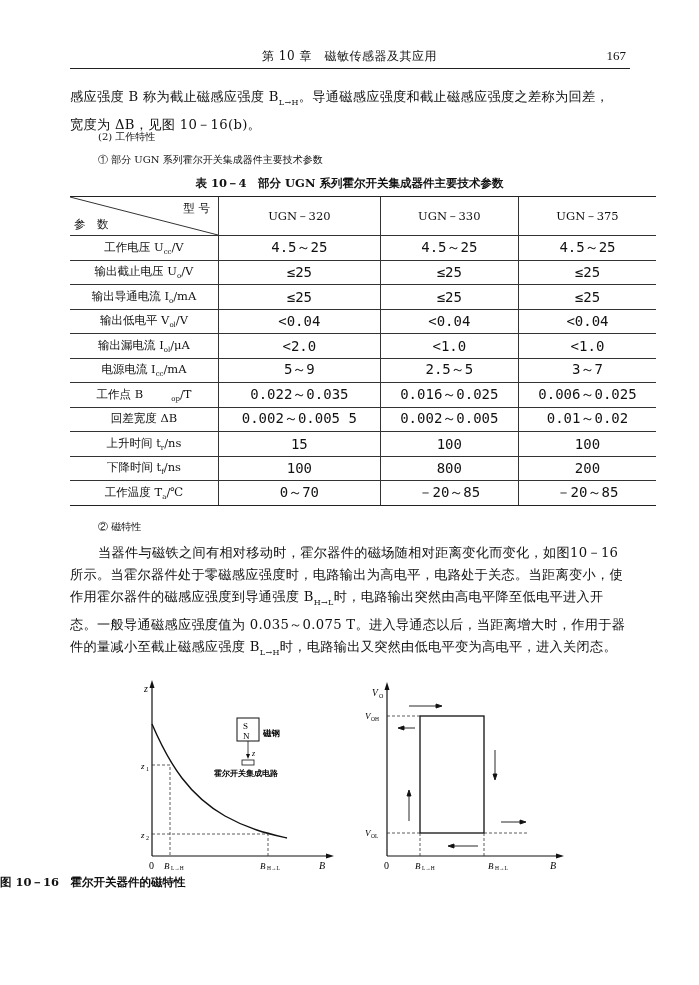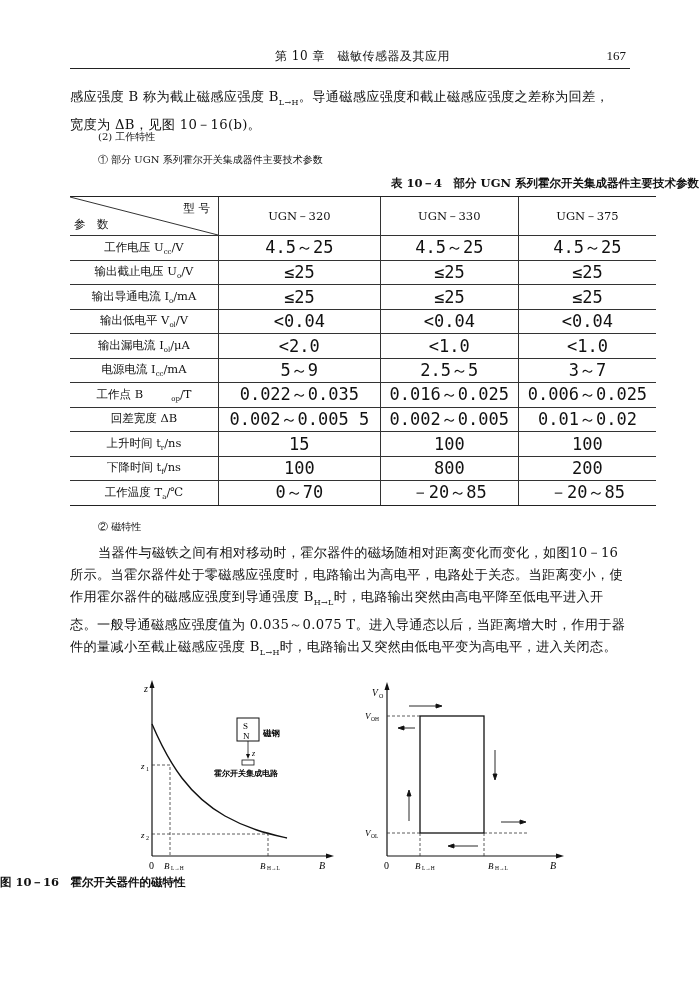--- a/index.html
+++ b/index.html
@@ -1,33 +1,33 @@
 <!DOCTYPE html>
 <html><head>
 <meta charset="utf-8">
 <style>
   html, body { margin: 0; padding: 0; background: #ffffff; }
   body { width: 699px; height: 985px; position: relative; overflow: hidden;
          font-family: "DejaVu Serif", "Liberation Serif", serif; color: #111; }
   .page-header { position: absolute; left: 70px; top: 46px; width: 560px; height: 22px;
                  border-bottom: 1.5px solid #222; font-size: 12px; }
-  .page-header .chapter { position: absolute; left: 205px; top: 2px; letter-spacing: 0.5px; }
+  .page-header .chapter { position: absolute; left: 192px; top: 2px; letter-spacing: 0.5px; }
   .page-header .pnum { position: absolute; right: 4px; top: 2px; font-family: "Liberation Serif", serif; font-size: 13px; }
   .para { position: absolute; left: 70px; width: 560px; font-size: 13.2px; line-height: 22px; letter-spacing: 0.3px; }
   .para sub { font-size: 8px; }
   .indent { text-indent: 28px; }
   .heading { position: absolute; font-size: 10px; }
-  .tcap { position: absolute; left: 0; width: 699px; top: 176px; text-align: right; font-size: 11.5px; font-weight: bold; }
+  .tcap { position: absolute; left: 0; width: 699px; top: 176px; text-align: center; font-size: 11.5px; font-weight: bold; }
   table.params { position: absolute; left: 70px; top: 196px; width: 586px; border-collapse: collapse; font-size: 11.5px; }
   table.params td, table.params th { border-top: 1px solid #333; text-align: center; height: 23.5px; padding: 0; font-weight: normal; }
   table.params tr:first-child th { border-top: 1.5px solid #222; height: 38px; }
   table.params tr:last-child td { border-bottom: 1.5px solid #222; }
   table.params td + td, table.params th + th { border-left: 1px solid #333; }
   table.params .c0 { width: 148px; margin-left: 24px; }
-  table.params .num { font-family: "DejaVu Sans Mono", "Liberation Mono", monospace; font-size: 17px; }
+  table.params .num { font-family: "DejaVu Sans Mono", "Liberation Mono", monospace; font-size: 14px; }
   .diag { position: relative; }
   .diag svg { position: absolute; left: 0; top: 0; }
   .diag .tl { position: absolute; right: 8px; top: 4px; }
   .diag .bl { position: absolute; left: 4px; bottom: 3px; }
   .figure { position: absolute; top: 676px; }
   .figcap { position: absolute; left: 0; width: 699px; top: 875px; font-size: 11.5px; font-weight: bold; }
 </style>
 </head>
 <body>
 

